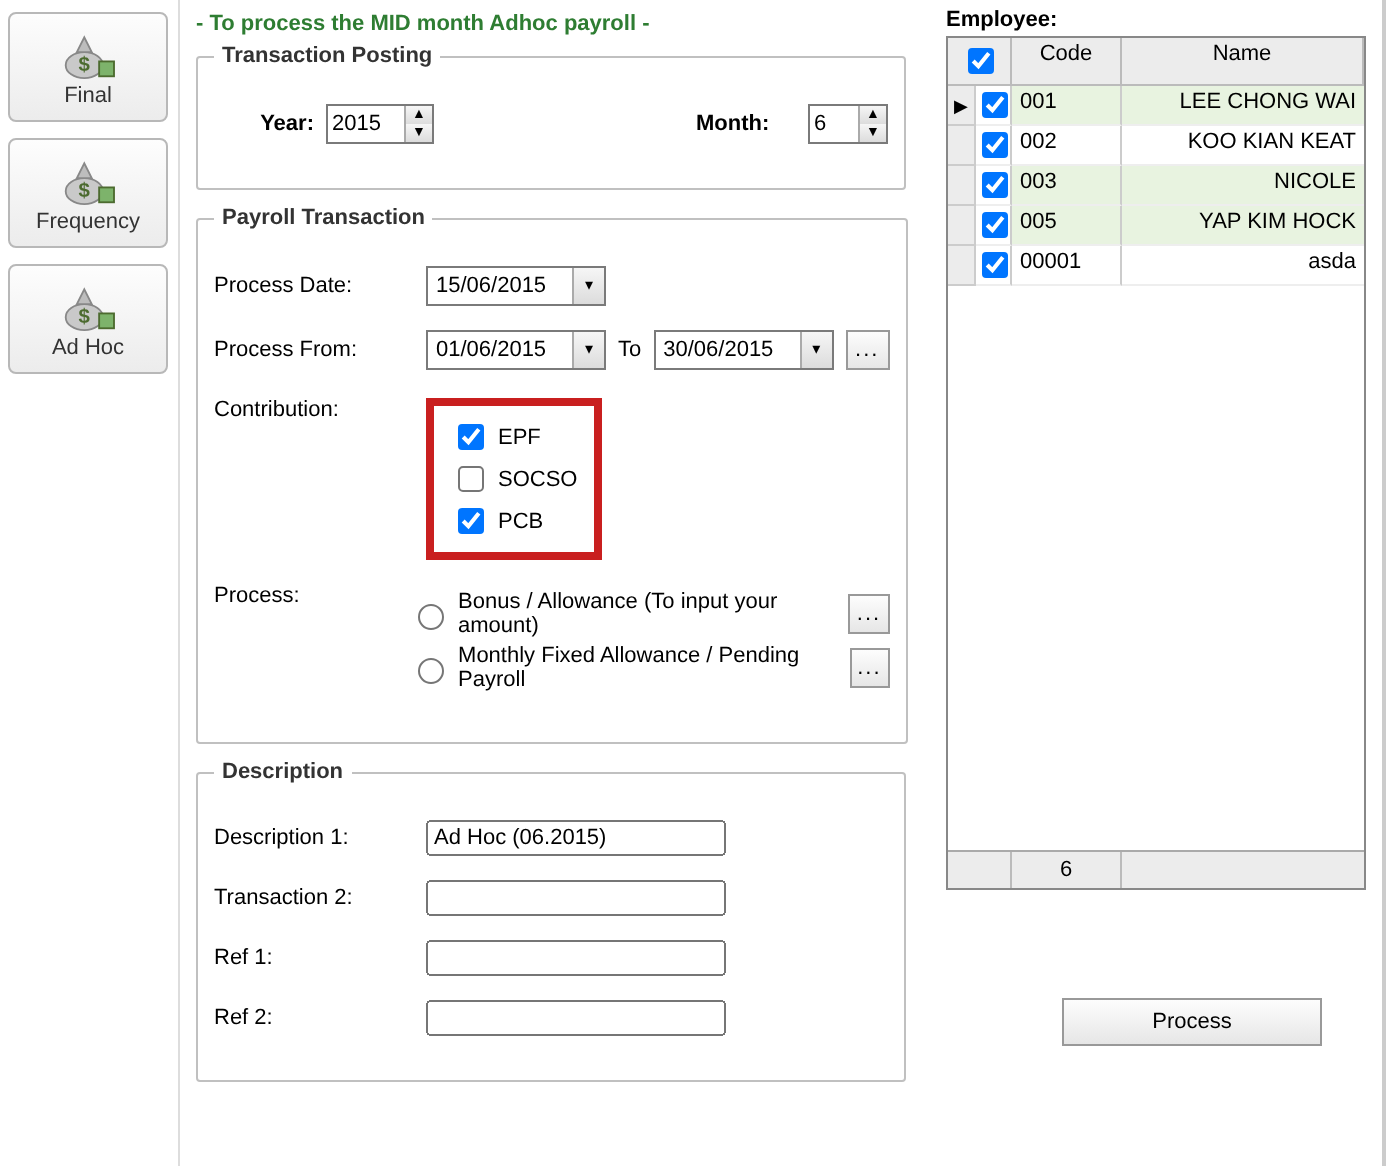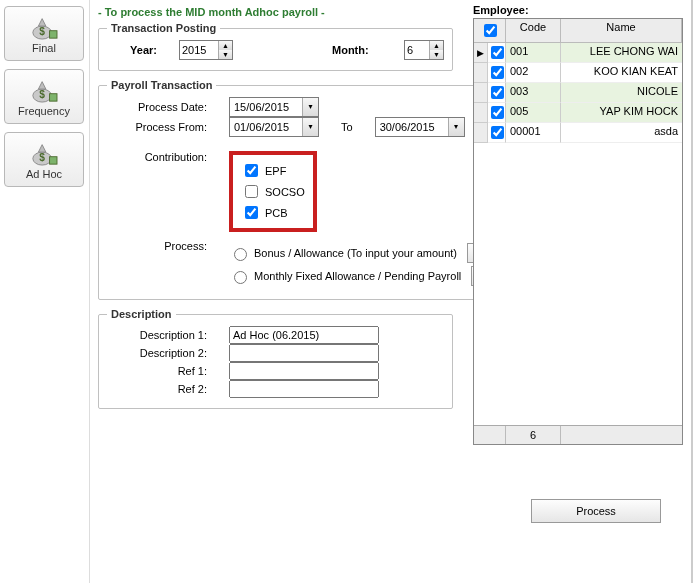--- a/index.html
+++ b/index.html
@@ -6,22 +6,22 @@
   body { margin: 0; padding: 0; background: #fff; }
   .app { display: flex; width: 693px; height: 583px; border-right: 2px solid #ccc; position: relative; }
   .sidebar { width: 90px; padding: 6px 4px; border-right: 1px solid #ddd; display: flex; flex-direction: column; gap: 8px; }
   .side-btn { width: 80px; height: 55px; border: 1px solid #b8b8b8; border-radius: 4px; background: linear-gradient(#fdfdfd,#ececec); display: flex; flex-direction: column; align-items: center; justify-content: center; gap: 2px; cursor: pointer; }
   .side-btn svg { width: 30px; height: 26px; }
   .side-lbl { color: #333; }
   .main { flex: 1; padding: 4px 8px 4px 8px; position: relative; }
   .title { color: #2e7d32; font-weight: bold; text-align: left; margin: 2px 0 4px 0; }
   fieldset { border: 1px solid #c0c0c0; border-radius: 2px; margin: 0 0 8px 0; padding: 6px 8px 10px 8px; }
   legend { padding: 0 4px; font-weight: bold; color: #333; }
-  .row { display: flex; align-items: center; gap: 22px; margin: 0 0; }
-  .lbl { width: 100px; text-align: right; }
+  .row { display: flex; align-items: center; gap: 6px; margin: 12px 0; }
+  .lbl { width: 100px; text-align: left; }
   .lbl-b { font-weight: bold; }
   .spin { display: inline-flex; align-items: stretch; border: 1px solid #7a7a7a; height: 20px; background: #fff; }
   .spin input { border: none; width: 38px; text-align: left; outline: none; }
   .spin .arrows { width: 14px; display: flex; flex-direction: column; border-left: 1px solid #aaa; }
   .spin .arrows div { flex:1; display:flex; align-items:center; justify-content:center; font-size:7px; background: linear-gradient(#f6f6f6,#dcdcdc); cursor:pointer; }
   .date-combo { display:inline-flex; border:1px solid #7a7a7a; height:20px; background:#fff; }
   .date-combo input { border:none; width:72px; padding:0 4px; outline:none; }
   .date-combo .dd { width:16px; text-align:center; background:linear-gradient(#f6f6f6,#dcdcdc); border-left:1px solid #aaa; cursor:pointer; font-size:8px; line-height:18px; }
   .dots { width:22px; height:20px; border:1px solid #999; background:linear-gradient(#fdfdfd,#e6e6e6); cursor:pointer; text-align:center; line-height:18px; letter-spacing:1px; }
   .contrib-box { border:4px solid #c91f1f; padding:4px 8px; }
@@ -168,21 +168,21 @@
       </div>
     </fieldset>
 
     <fieldset>
       <legend>Description</legend>
       <div class="row">
             <span class="lbl">Description 1:</span>
             <input class="tf" value="Ad Hoc (06.2015)" style="">
           </div>
       <div class="row">
-            <span class="lbl">Description 2:</span>
+            <span class="lbl">Transaction 2:</span>
             <input class="tf" value="" style="">
           </div>
       <div class="row">
             <span class="lbl">Ref 1:</span>
             <input class="tf" value="" style="">
           </div>
       <div class="row">
             <span class="lbl">Ref 2:</span>
             <input class="tf" value="" style="">
           </div>

